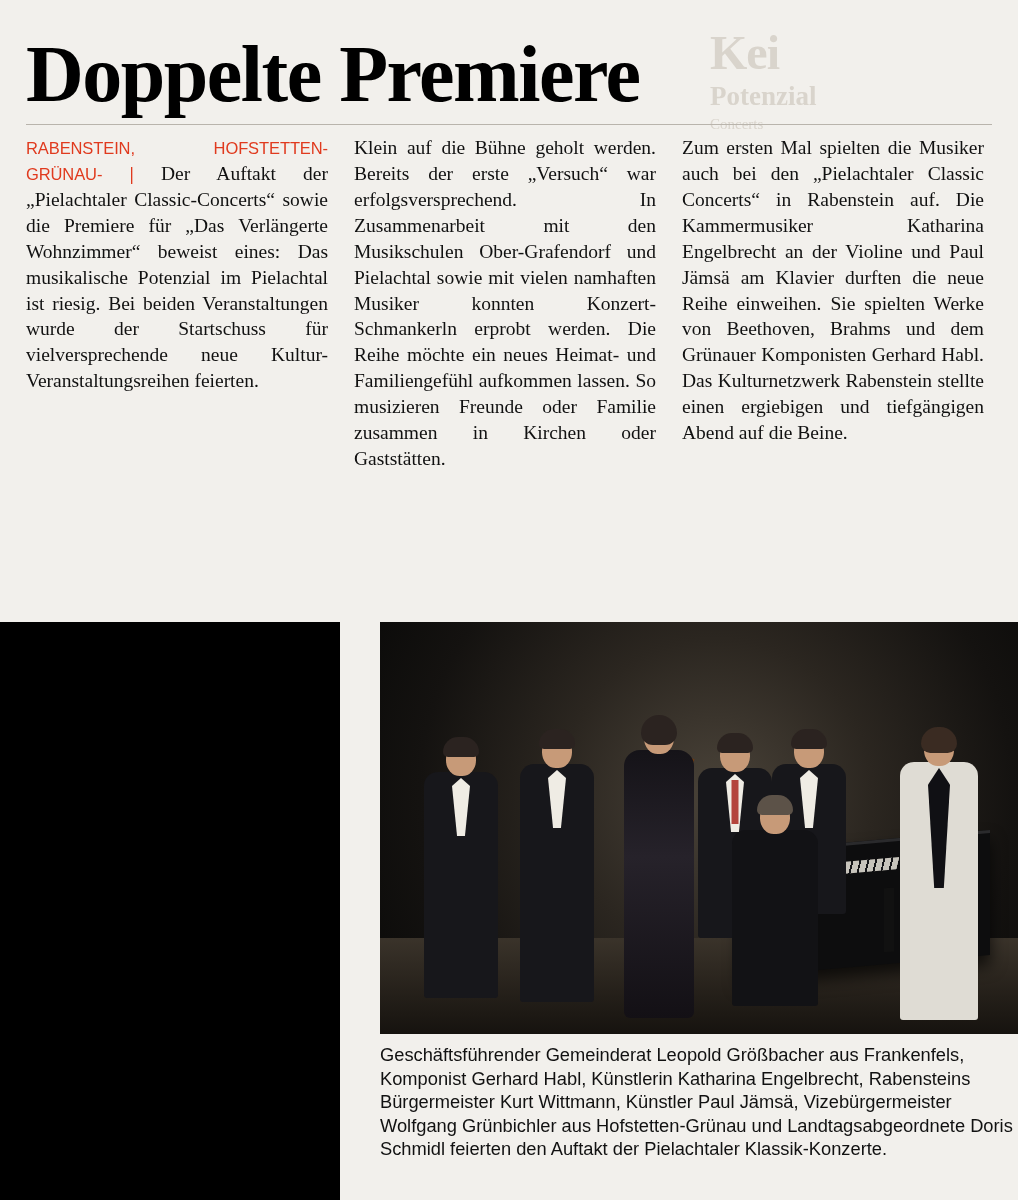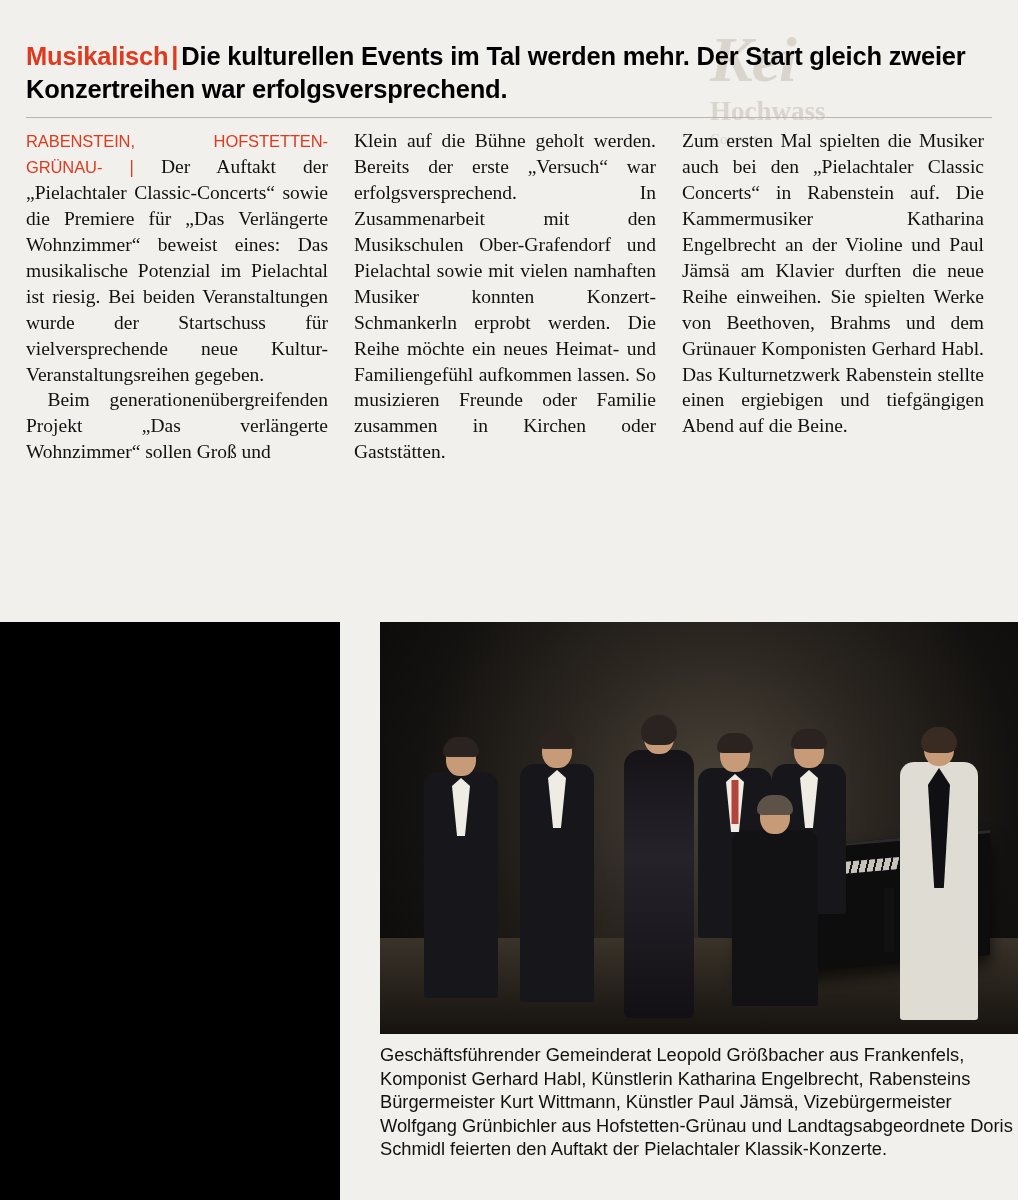--- a/index.html
+++ b/index.html
@@ -22,25 +22,24 @@
     top: 30px;
     right: 8px;
     width: 300px;
     text-align: left;
     color: #d9d4cc;
     font-family: "Liberation Serif", serif;
     pointer-events: none;
     user-select: none;
   }
   .ghost .g1 {
-    font-size: 64px;
+    font-size: 48px;
     font-weight: bold;
     line-height: 0.95;
     letter-spacing: -1px;
-    font-style: italic;
   }
   .ghost .g2 {
     font-size: 27px;
     font-weight: bold;
     line-height: 1.1;
     margin-top: 6px;
   }
   .ghost .g3 {
     font-size: 15px;
     line-height: 1.2;
@@ -271,42 +270,39 @@
     line-height: 1.29;
     color: #111;
     text-align: left;
   }
 </style>
 </head>
 <body>
 
 <div class="ghost">
   <div class="g1">Kei</div>
-  <div class="g2">Hochwass</div>
+  <div class="g2">Potenzial</div>
   <div class="g3">Concerts</div>
 </div>
 
 <div class="page">
 
-
-  <div class="subhead">
-    <span class="kicker">Musikalisch</span><span class="kicker-bar">|</span><span>Die kulturellen Events im Tal werden mehr. Der Start gleich zweier Konzertreihen war erfolgsversprechend.</span>
-  </div>
+  <h1 class="headline">Doppelte Premiere</h1>
+
 
   <hr class="rule">
 
   <div class="columns">
 
     <div class="col">
       <p class="first">
         <span class="dateline">RABENSTEIN, HOFSTETTEN-GRÜNAU-</span>
         <span class="dateline-bar">|</span>
-        <span>Der Auftakt der „Pielachtaler Classic-Concerts“ sowie die Premiere für „Das Verlängerte Wohnzimmer“ beweist eines: Das musikalische Potenzial im Pielachtal ist riesig. Bei beiden Veranstaltungen wurde der Startschuss für vielversprechende neue Kultur-Veranstaltungsreihen gegeben.</span>
+        <span>Der Auftakt der „Pielachtaler Classic-Concerts“ sowie die Premiere für „Das Verlängerte Wohnzimmer“ beweist eines: Das musikalische Potenzial im Pielachtal ist riesig. Bei beiden Veranstaltungen wurde der Startschuss für vielversprechende neue Kultur-Veranstaltungsreihen feierten.</span>
       </p>
-      <p>Beim generationenübergreifenden Projekt „Das verlängerte Wohnzimmer“ sollen Groß und</p>
     </div>
 
     <div class="col">
       <p class="first">Klein auf die Bühne geholt werden. Bereits der erste „Versuch“ war erfolgsversprechend. In Zusammenarbeit mit den Musikschulen Ober-Grafendorf und Pielachtal sowie mit vielen namhaften Musiker konnten Konzert-Schmankerln erprobt werden. Die Reihe möchte ein neues Heimat- und Familiengefühl aufkommen lassen. So musizieren Freunde oder Familie zusammen in Kirchen oder Gaststätten.</p>
     </div>
 
     <div class="col">
       <p class="first">Zum ersten Mal spielten die Musiker auch bei den „Pielachtaler Classic Concerts“ in Rabenstein auf. Die Kammermusiker Katharina Engelbrecht an der Violine und Paul Jämsä am Klavier durften die neue Reihe einweihen. Sie spielten Werke von Beethoven, Brahms und dem Grünauer Komponisten Gerhard Habl. Das Kulturnetzwerk Rabenstein stellte einen ergiebigen und tiefgängigen Abend auf die Beine.</p>
     </div>
 

